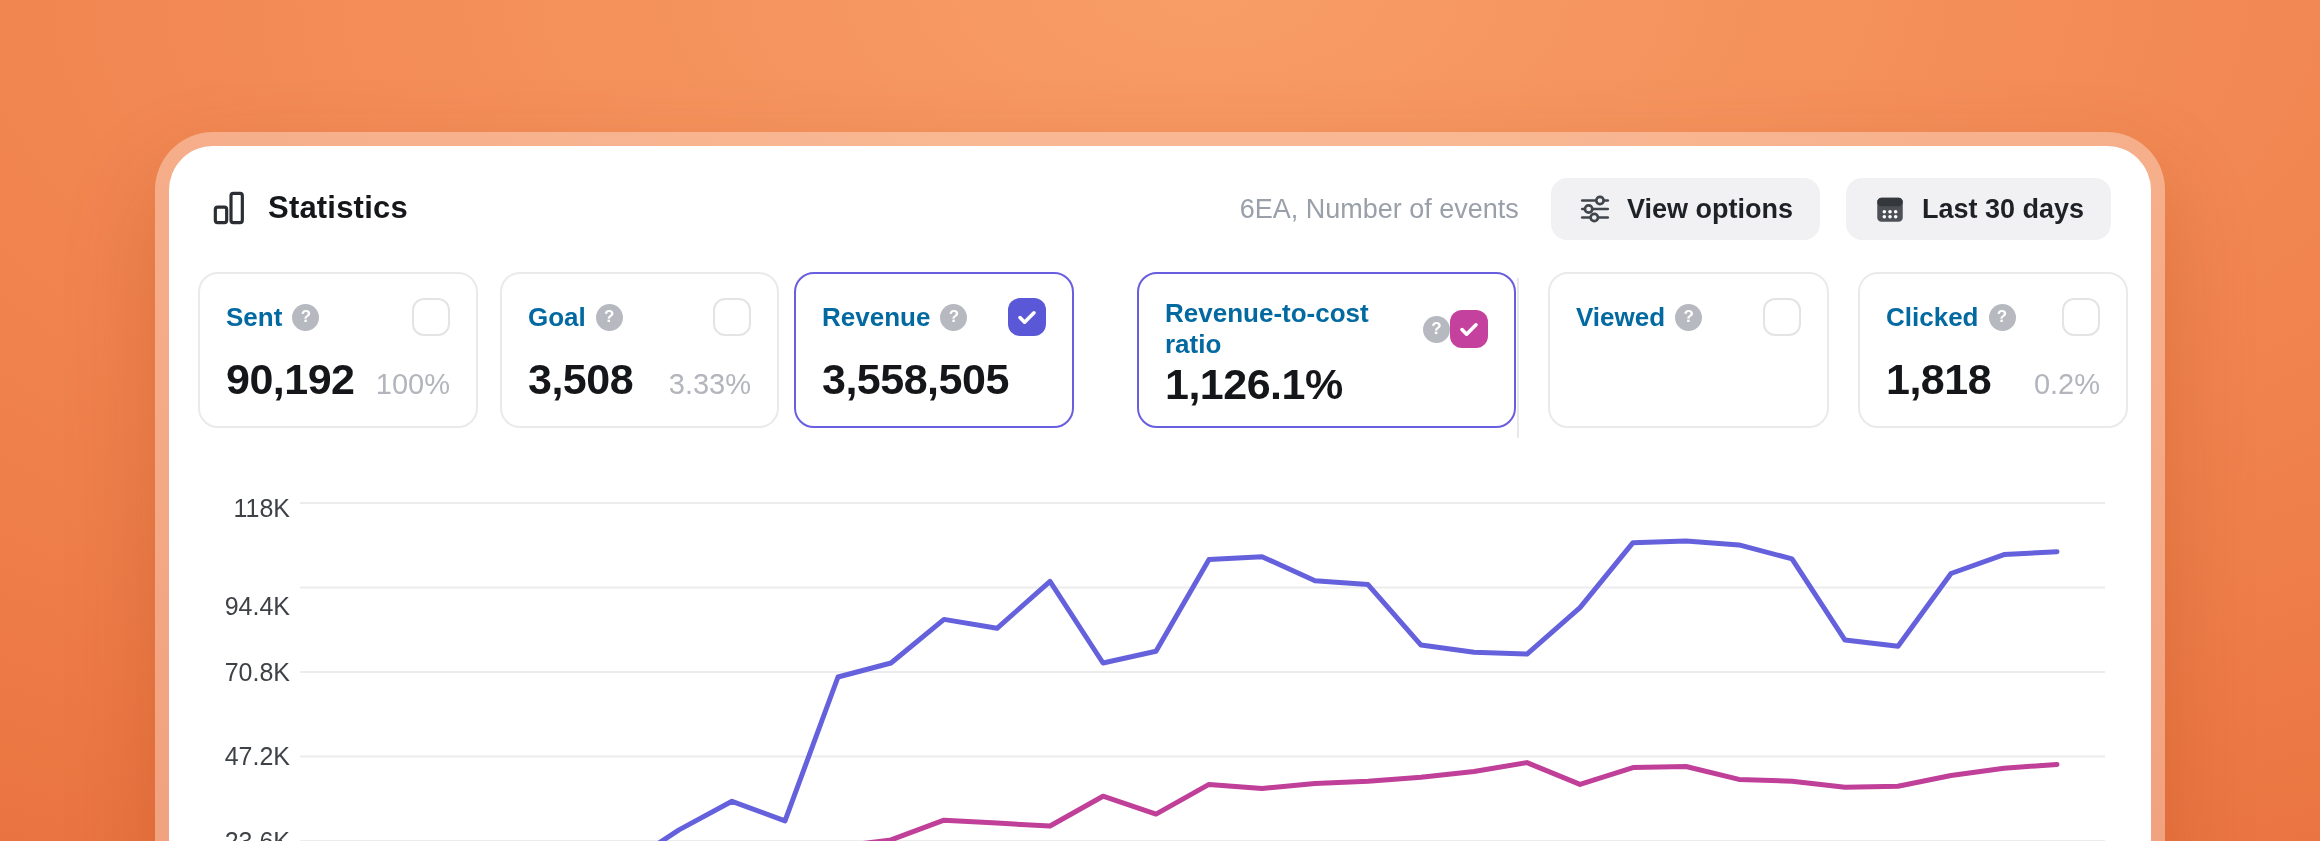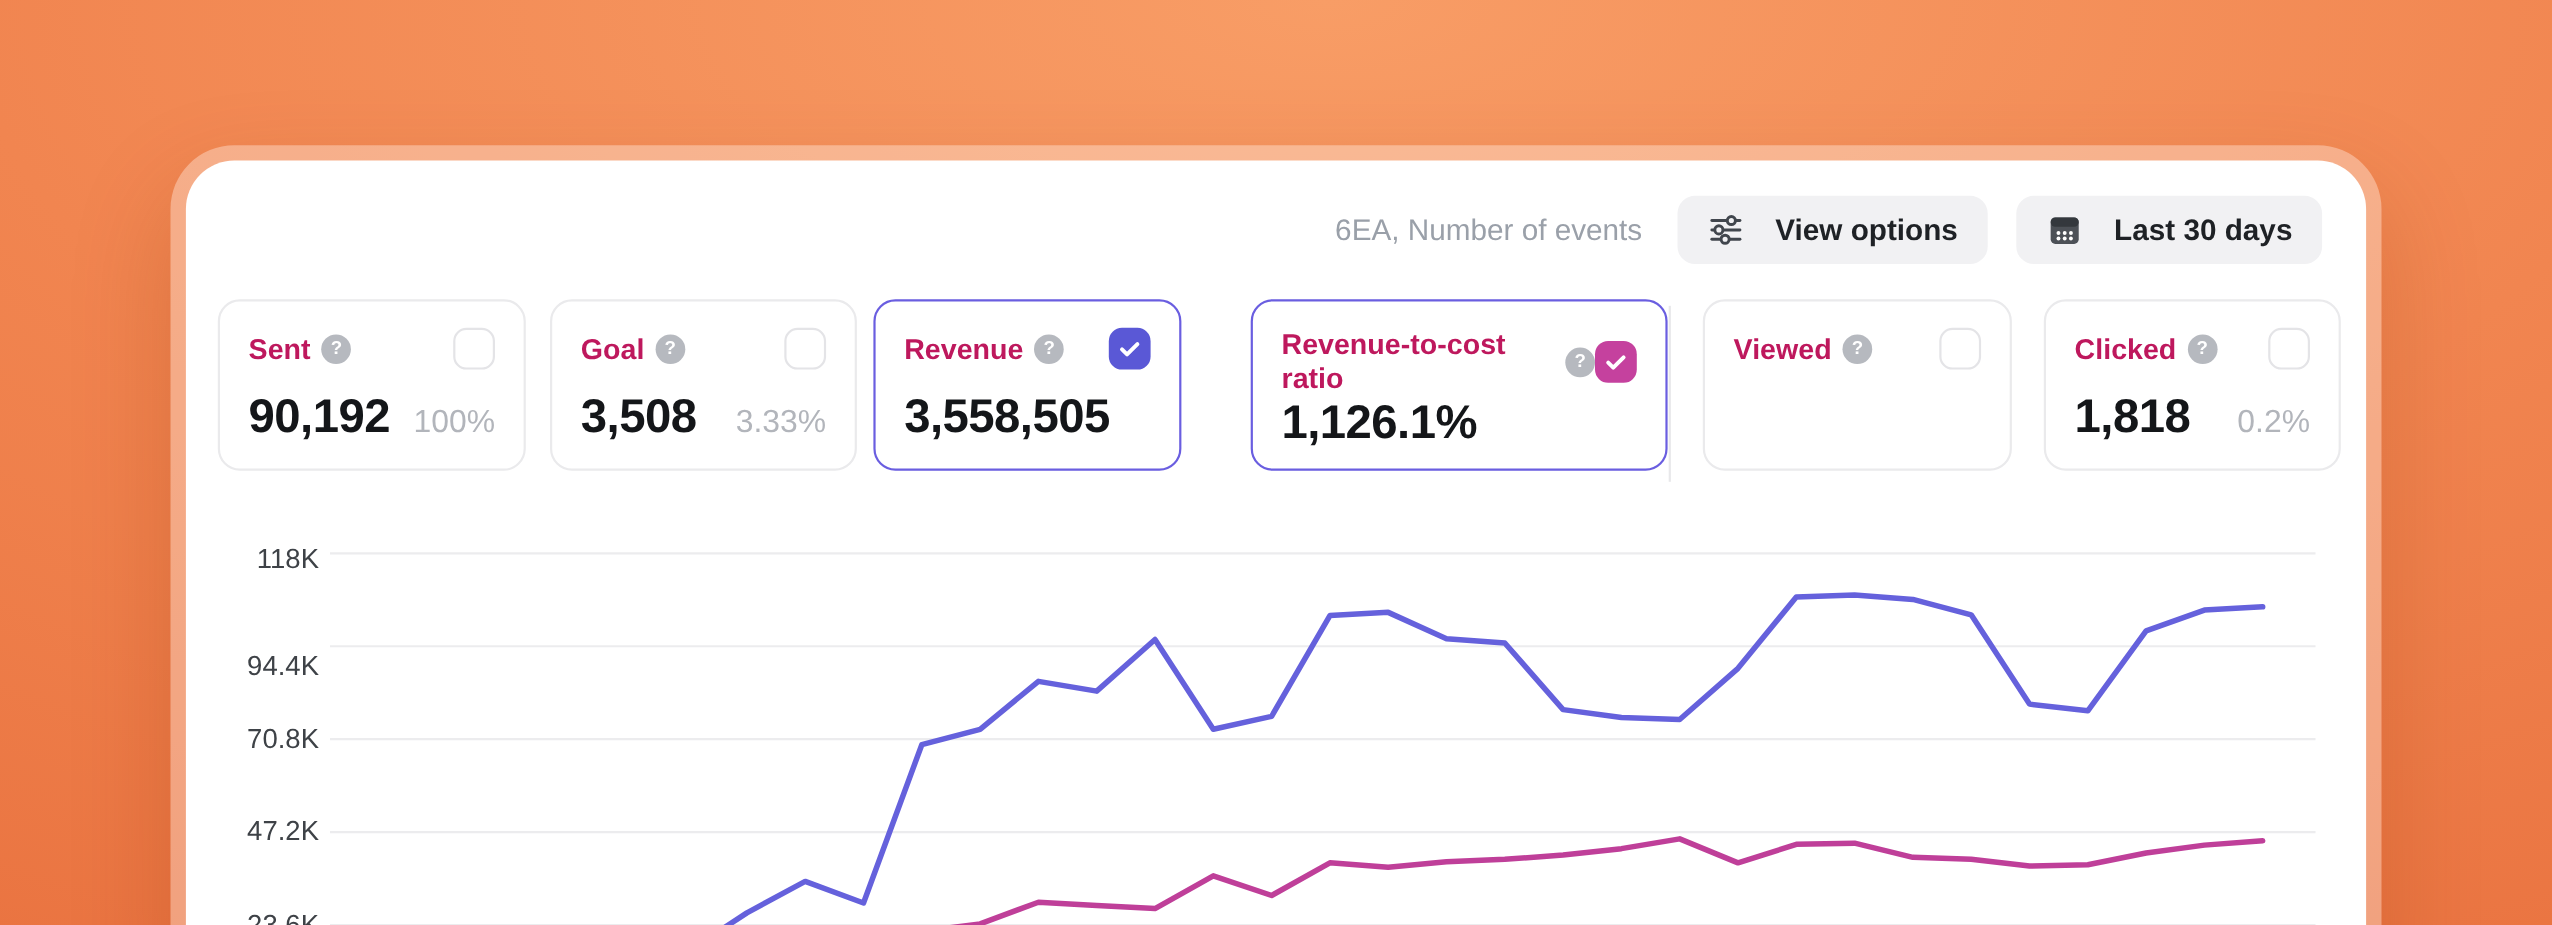--- a/index.html
+++ b/index.html
@@ -18,42 +18,42 @@
     position:absolute; left:169px; top:146px; width:1982px; height:752px;
     border-radius:44px; background:#ffffff;
   }
   
   .header-left { position:absolute; left:41px; top:42px; display:flex; align-items:center; gap:18px; }
   .title-icon { width:40px; height:40px; display:block; }
   .page-title { font-size:31px; font-weight:700; color:#15171a; letter-spacing:0.2px; }
   .header-right { position:absolute; right:40px; top:32px; display:flex; align-items:center; gap:26px; }
   .events-summary { font-size:27px; color:#9aa0a9; margin-right:6px; }
   .hbtn {
-    display:flex; align-items:center; gap:28px; height:62px; padding:0 27px;
+    display:flex; align-items:center; gap:15px; height:62px; padding:0 27px;
     background:#f1f1f3; border:none; border-radius:16px;
     font-family:"Liberation Sans", sans-serif; font-size:27px; font-weight:700; color:#1e2125;
     cursor:pointer;
   }
   .hbtn svg { display:block; }
   
   .metrics { position:absolute; left:0; top:0; width:100%; }
   .metric-card {
     position:absolute; top:126px; height:156px;
     background:#fff; border:2px solid #eaeaec; border-radius:20px;
     padding:24px 26px 22px 26px; display:flex; flex-direction:column; cursor:pointer;
   }
   .metric-card.selected { border:2.5px solid #6a5ee0; }
   .m-sent    { left:29px;   width:280px; }
   .m-goal    { left:331px;  width:279px; }
   .m-revenue { left:625px;  width:280px; }
   .m-ratio   { left:968px;  width:379px; }
   .m-viewed  { left:1379px; width:281px; }
   .m-clicked { left:1689px; width:270px; }
   .metric-top { display:flex; align-items:center; }
-  .metric-label { font-size:26px; font-weight:700; color:#be185d; }
+  .metric-label { font-size:26px; font-weight:700; color:#0369a1; }
   .help-icon {
     width:27px; height:27px; border-radius:50%; background:#b6b9bf; color:#ffffff;
     font-size:17px; font-weight:700; display:flex; align-items:center; justify-content:center;
     margin-left:10px; flex:0 0 auto;
   }
   .checkbox {
     width:38px; height:38px; border-radius:12px; margin-left:auto; flex:0 0 auto;
     background:#ffffff; border:2.5px solid #e4e4e7;
   }
   .checkbox.checked { border:none; display:flex; align-items:center; justify-content:center; }
@@ -68,20 +68,27 @@
     position:absolute; width:121px; text-align:right;
     font-size:25px; color:#3e4247; line-height:28px;
   }
 </style>
 </head>
 <body>
 
 <div class="card-halo"></div>
 <div class="card">
 
+  <div class="header-left">
+    <svg class="title-icon" viewBox="0 0 24 24" fill="none" stroke="#2b2e33" stroke-width="1.9" stroke-linejoin="round">
+      <rect x="3.2" y="11.5" width="6.8" height="9.3" rx="1.4"></rect>
+      <rect x="12.6" y="3.2" width="6.8" height="17.6" rx="1.4"></rect>
+    </svg>
+    <div class="page-title">Statistics</div>
+  </div>
 
   <div class="header-right">
     <div class="events-summary">6EA, Number of events</div>
 
     <button class="hbtn">
       <svg width="34" height="34" viewBox="0 0 24 24" fill="none" stroke="#41464d" stroke-width="1.9" stroke-linecap="round">
         <line x1="3" y1="6" x2="21" y2="6"></line>
         <circle cx="15.5" cy="6" r="2.6" fill="#f1f1f3"></circle>
         <line x1="3" y1="12" x2="21" y2="12"></line>
         <circle cx="7.5" cy="12" r="2.6" fill="#f1f1f3"></circle>

